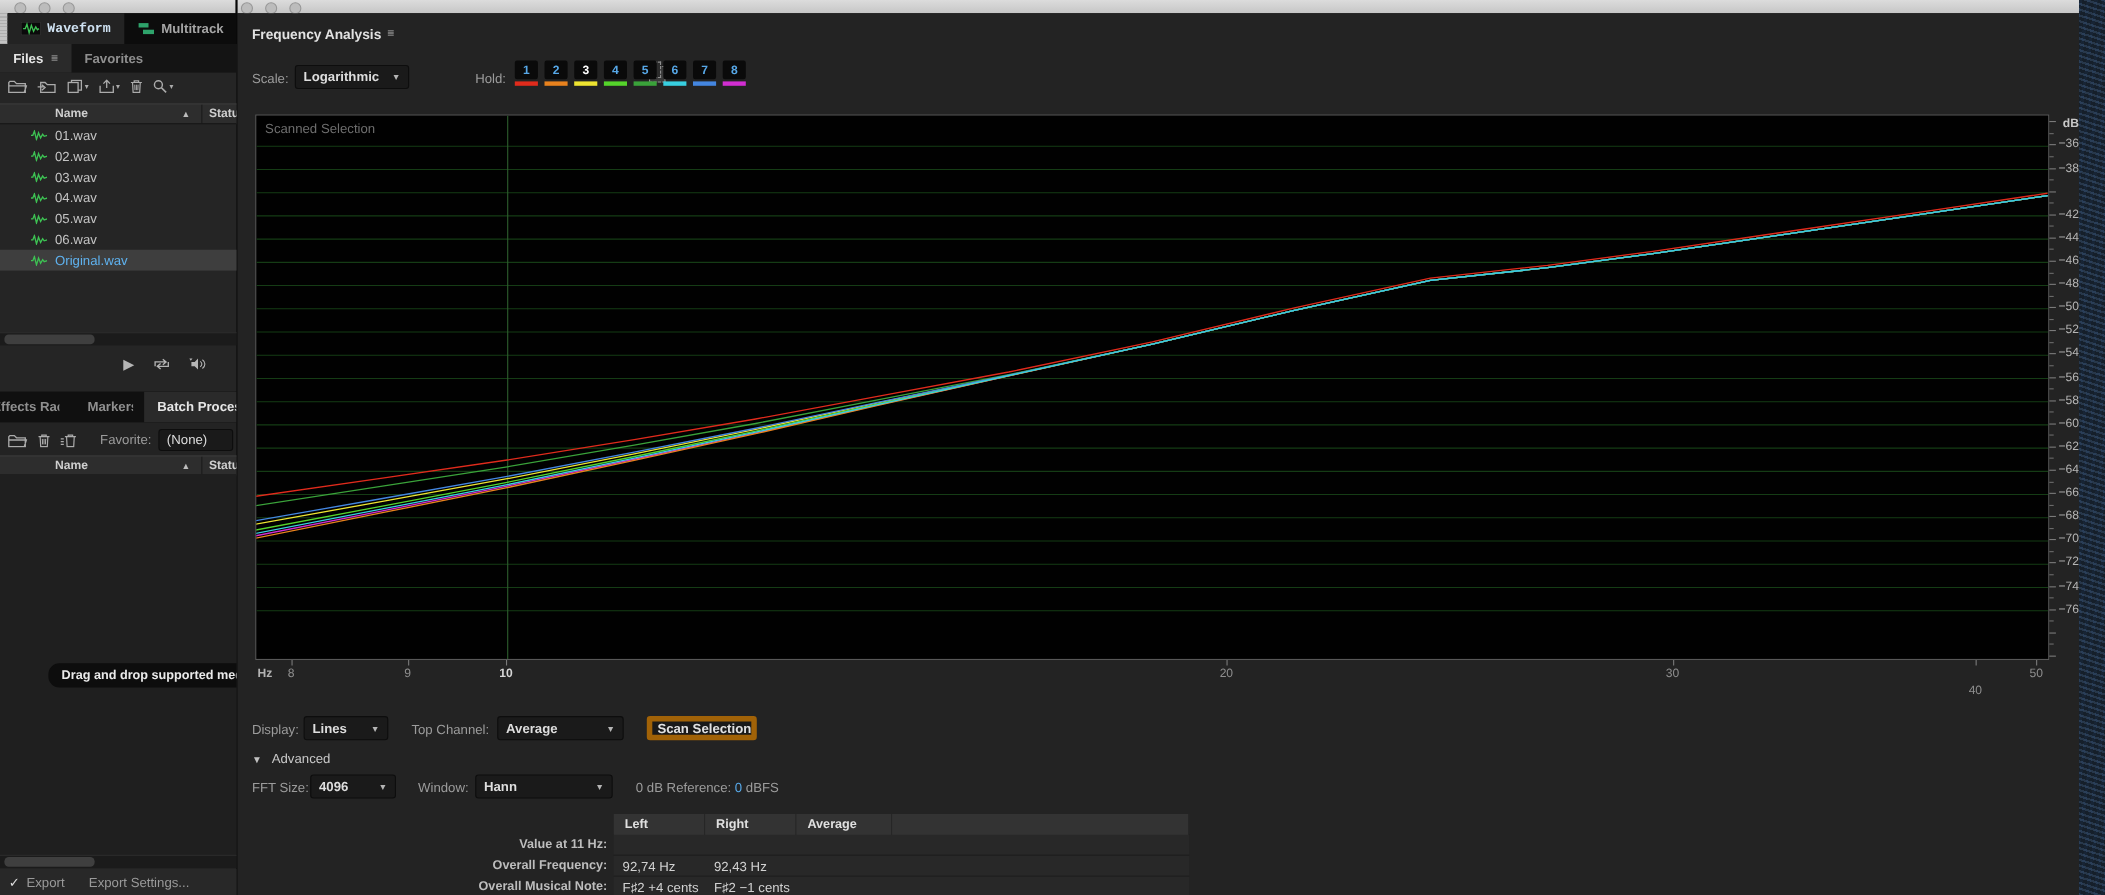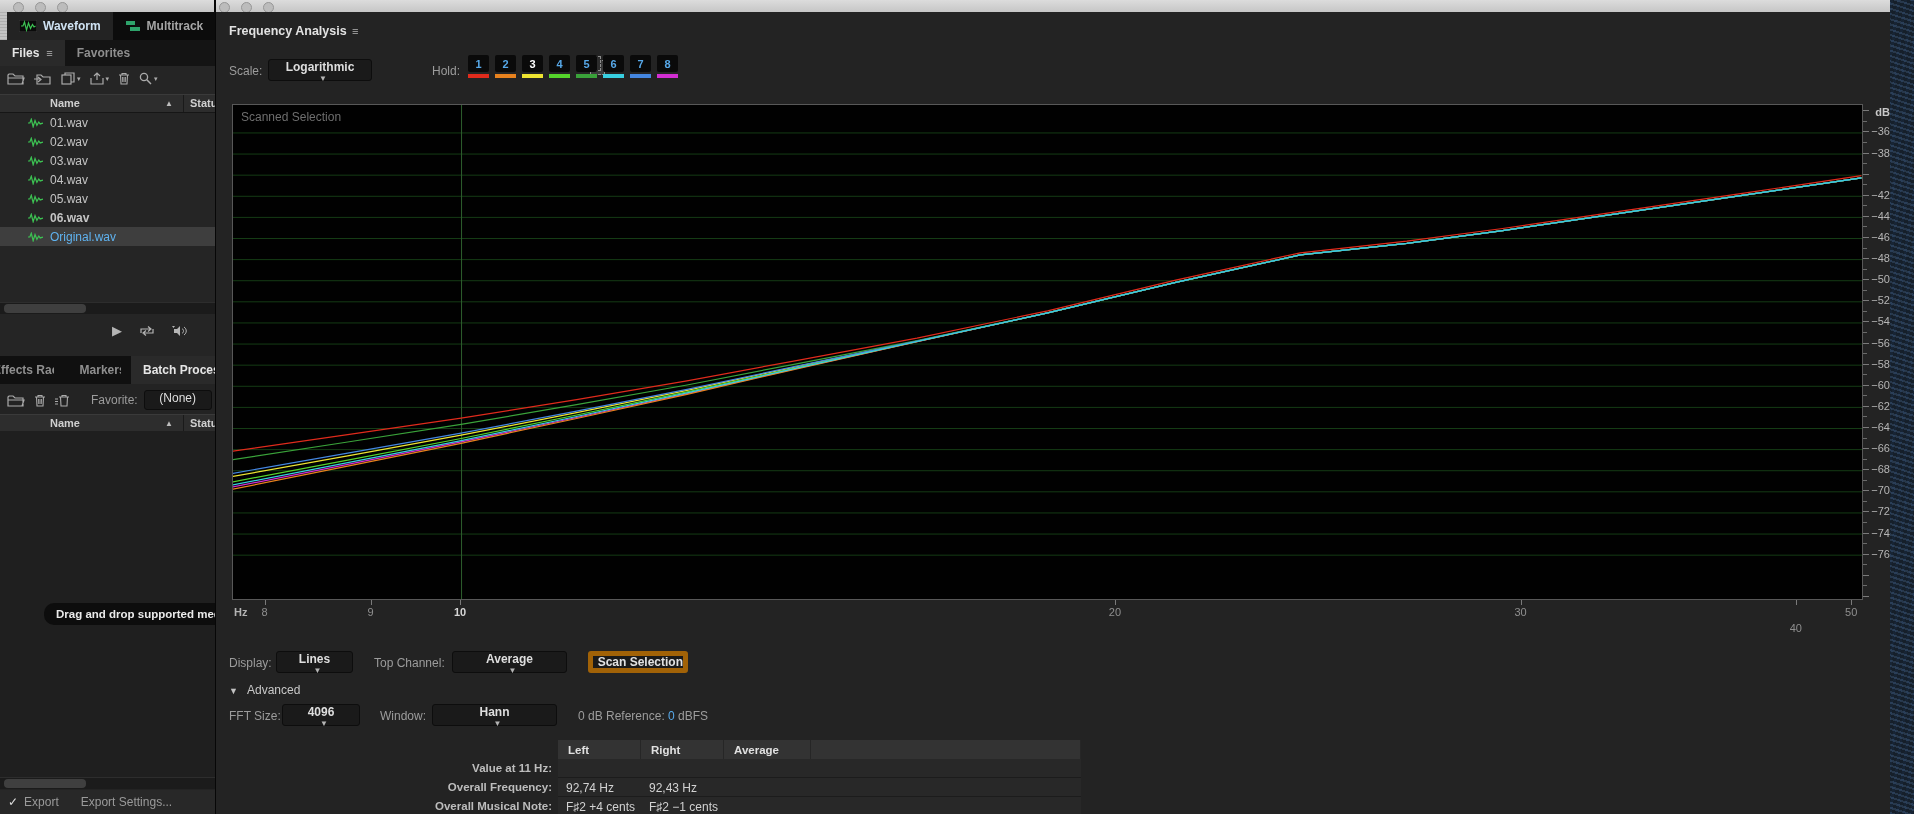--- a/index.html
+++ b/index.html
@@ -3,36 +3,36 @@
 <meta charset="utf-8">
 <style>
   html,body{margin:0;padding:0;background:#111;}
   #app{position:relative;width:1914px;height:814px;background:#232323;
        font-family:"Liberation Sans",sans-serif;overflow:hidden;
        -webkit-font-smoothing:antialiased;}
   .abs{position:absolute;}
   .lbl{color:#9c9c9c;font-size:12px;}
   .dd{background:#1a1a1a;border:1px solid #0d0d0d;border-radius:3px;
       color:#dedede;font-size:12px;font-weight:bold;display:flex;
-      align-items:center;justify-content:space-between;padding:0 7px;box-sizing:border-box;flex-direction:column;}
+      align-items:center;justify-content:space-between;padding:0 7px;box-sizing:border-box;}
   .dd .car{color:#b5b5b5;font-size:8px;margin-left:6px;}
   .btn{background:#1a1a1a;border:5px solid #a16207;border-radius:3px;color:#e2e2e2;
        font-size:12px;font-weight:bold;display:flex;align-items:center;justify-content:flex-end;box-sizing:border-box;}
   
   #titlebar{left:0;top:0;width:1890px;height:12px;background:linear-gradient(#dcdcdc,#c6c6c6);}
   .tdot{position:absolute;top:2px;width:11px;height:11px;border-radius:50%;
         background:#bcbcbc;border:1px solid #979797;box-sizing:border-box;}
   #seam{left:214px;top:0;width:2px;height:814px;background:#070707;}
   
   #grip{left:0;top:12px;width:7px;height:28px;background:#c4c4c4;
         background-image:repeating-linear-gradient(#b0b0b0 0 1px,transparent 1px 3px);}
   #apptabs{left:7px;top:12px;width:208px;height:28px;background:#0c0c0c;display:flex;}
   .apptab{height:100%;display:flex;align-items:center;gap:6px;padding:0 12px;
           color:#a5a5a5;font-size:12px;font-weight:bold;white-space:nowrap;}
-  .apptab.active{background:#232323;color:#cfe2f2;}
+  .apptab.active{background:#232323;color:#cfe2f2;font-family:Liberation Mono, monospace;}
   #filespanel{left:0;top:40px;width:215px;height:316px;background:#252525;}
   .ptabrow{position:absolute;left:0;top:0;width:100%;height:26px;background:#141414;display:flex;}
   .ptab{height:100%;display:flex;align-items:center;gap:7px;padding:0 12px;color:#8f8f8f;
         font-size:12px;font-weight:bold;white-space:nowrap;overflow:hidden;}
   .ptab.active{background:#2a2a2a;color:#e6e6e6;}
   .menu-glyph{color:#b5b5b5;font-size:11px;font-weight:normal;}
   .toolrow{position:absolute;display:flex;align-items:center;}
   .ticon{display:flex;align-items:center;margin-right:9px;}
   .colhead{position:absolute;width:215px;height:19px;background:#2d2d2d;
            border-top:1px solid #3a3a3a;border-bottom:1px solid #161616;box-sizing:border-box;overflow:hidden;}
@@ -262,21 +262,21 @@
           <span class="fn">04.wav</span>
         </div>
         <div class="frow" style="top: 76px;">
           <span class="wic">
             <svg class="icon" width="15" height="10">
               <use href="#sym-wave"></use>
             </svg>
           </span>
           <span class="fn">05.wav</span>
         </div>
-        <div class="frow" style="top: 95px; font-weight: bold;">
+        <div class="frow" style="top: 95px;">
           <span class="wic">
             <svg class="icon" width="15" height="10">
               <use href="#sym-wave"></use>
             </svg>
           </span>
           <span class="fn">06.wav</span>
         </div>
         <div class="frow sel" style="top: 114px;">
           <span class="wic">
             <svg class="icon" width="15" height="10">

